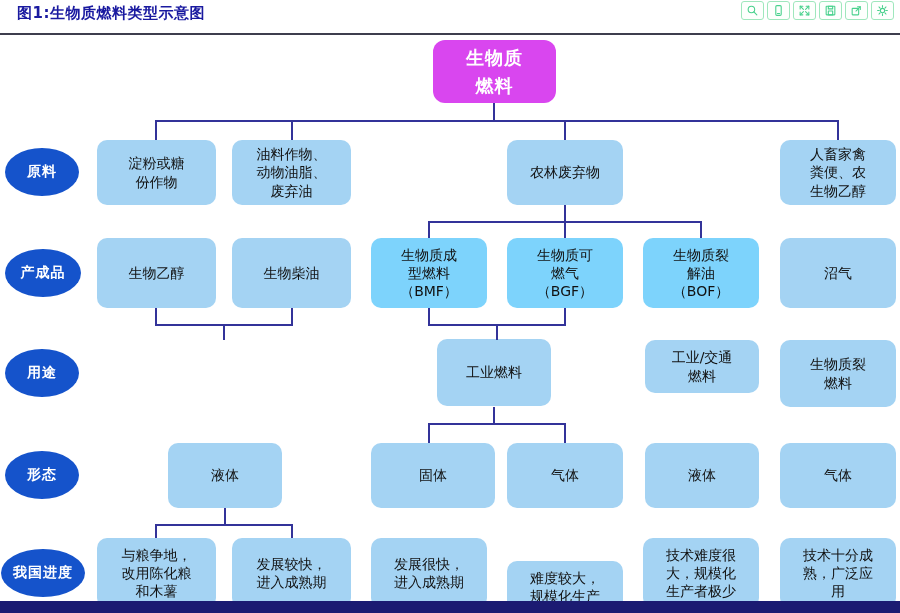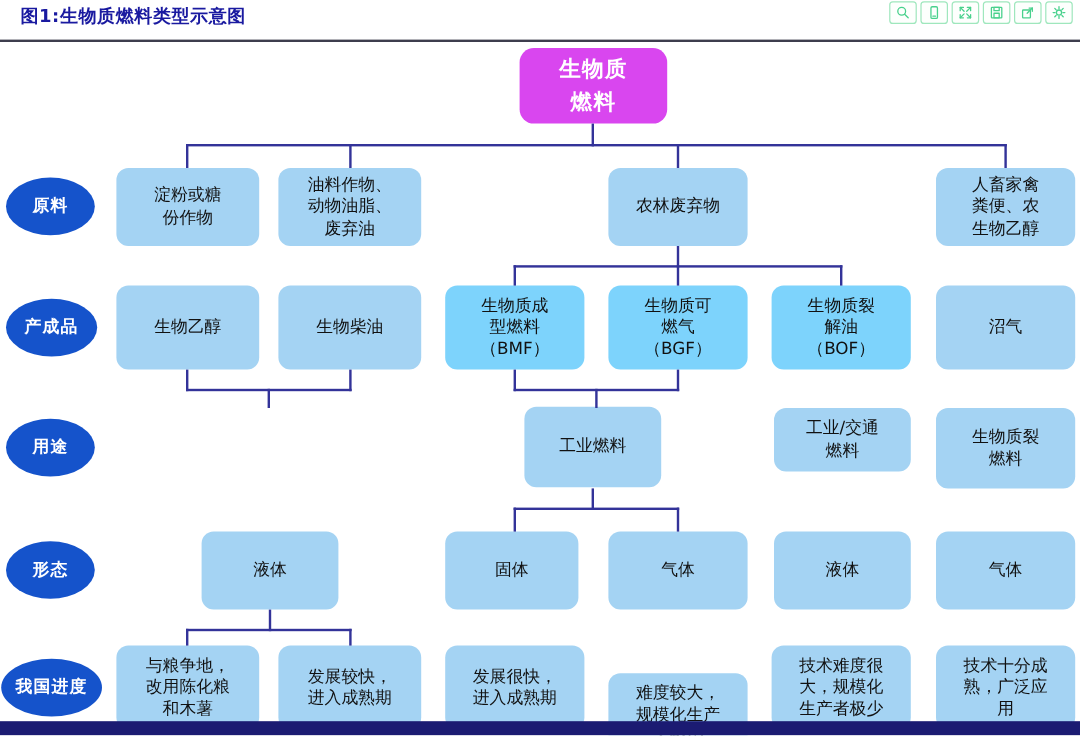--- a/index.html
+++ b/index.html
@@ -130,21 +130,21 @@
 （BOF）</div>
   <div class="node" style="left:780px;top:238px;width:116px;height:70px">沼气</div>
 
   <div class="node" style="left:437px;top:339px;width:114px;height:67px">工业燃料</div>
   <div class="node" style="left:645px;top:340px;width:114px;height:53px">工业/交通
 燃料</div>
   <div class="node" style="left:780px;top:340px;width:116px;height:67px">生物质裂
 燃料</div>
 
   <div class="node" style="left:168px;top:443px;width:114px;height:65px">液体</div>
-  <div class="node" style="left:371px;top:443px;width:111px;height:65px">固体</div>
+  <div class="node" style="left:371px;top:443px;width:124px;height:65px">固体</div>
   <div class="node" style="left:507px;top:443px;width:116px;height:65px">气体</div>
   <div class="node" style="left:645px;top:443px;width:114px;height:65px">液体</div>
   <div class="node" style="left:780px;top:443px;width:116px;height:65px">气体</div>
 
   <div class="node" style="left:97px;top:538px;width:119px;height:70px">与粮争地，
 改用陈化粮
 和木薯</div>
   <div class="node" style="left:232px;top:538px;width:119px;height:70px">发展较快，
 进入成熟期</div>
   <div class="node" style="left:371px;top:538px;width:116px;height:70px">发展很快，

